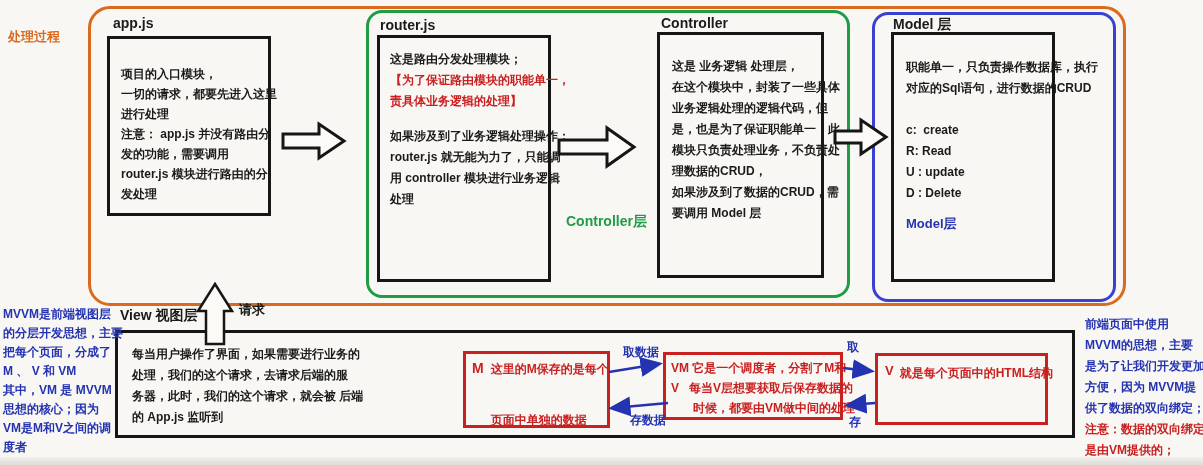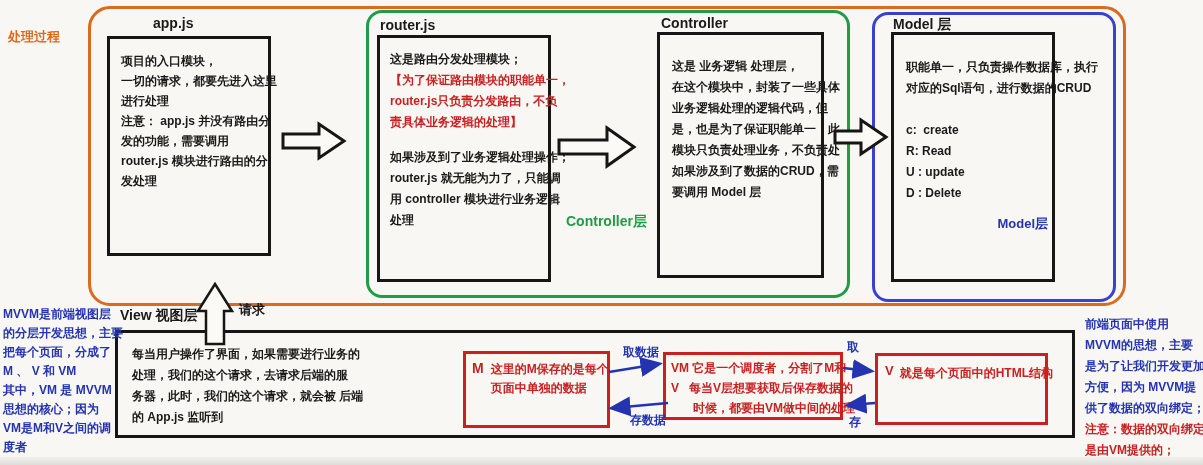--- a/index.html
+++ b/index.html
@@ -23,74 +23,74 @@
   .blue{color:#2433b0;}
   .green{color:#1f9c46;}
   .orange{color:#d96a1e;}
   .sp14{height:14px;}
   .sp21{height:21px;}
   .sp9{height:9px;}
   .note .ln{line-height:19px;}
   .rnote .ln{line-height:21px;}
   .flowlabel{position:absolute;font-size:12px;color:#2433b0;white-space:pre;}
   .marker{font-size:14px;margin-right:7px;}
-  .modelfooter{text-align:right;font-size:13px;}
+  .modelfooter{text-align:left;font-size:13px;}
   .bottomstrip{left:0;top:457px;width:1203px;height:8px;background:linear-gradient(#f1f0ed,#dedcd8);}
 </style>
 </head>
 <body>
 
 <div class="stage">
 
   <div class="container orange-c"></div>
   <div class="container green-c"></div>
   <div class="container blue-c"></div>
 
   <div class="lbl orange" style="left:8px;top:28px;font-size:13px;">处理过程</div>
 
-  <div class="lbl" style="left:113px;top:15px;margin-left:40px;">app.js</div>
-  <div class="blackbox" style="left:107px;top:36px;width:164px;height:220px;padding:12px 6px 0 11px;">
+  <div class="lbl" style="left:113px;top:15px;">app.js</div>
+  <div class="blackbox" style="left:107px;top:36px;width:164px;height:180px;padding:25px 6px 0 11px;">
     <div class="ln">项目的入口模块，</div>
     <div class="ln">一切的请求，都要先进入这里</div>
     <div class="ln">进行处理</div>
     <div class="ln">注意： app.js 并没有路由分</div>
     <div class="ln">发的功能，需要调用</div>
     <div class="ln">router.js 模块进行路由的分</div>
     <div class="ln">发处理</div>
   </div>
 
   <svg class="abs" style="left:281px;top:121px;" width="66" height="40">
     <polygon points="2,13 38,13 38,3 63,20 38,37 38,27 2,27" fill="#fbfaf7" stroke="#161616" stroke-width="3"></polygon>
   </svg>
 
   <div class="lbl" style="left:380px;top:17px;">router.js</div>
   <div class="blackbox lh21" style="left:377px;top:35px;width:174px;height:247px;padding:11px 4px 0 10px;">
     <div class="ln">这是路由分发处理模块；</div>
     <div class="ln red">【为了保证路由模块的职能单一，</div>
-    <div class="ln red">router.js只负责分发路由，不负</div>
     <div class="ln red">责具体业务逻辑的处理】</div>
     <div class="sp14"></div>
     <div class="ln">如果涉及到了业务逻辑处理操作；</div>
     <div class="ln">router.js 就无能为力了，只能调</div>
     <div class="ln">用 controller 模块进行业务逻辑</div>
     <div class="ln">处理</div>
   </div>
 
   <svg class="abs" style="left:557px;top:125px;" width="80" height="44">
     <polygon points="2,15 50,15 50,3 77,22 50,41 50,29 2,29" fill="#fbfaf7" stroke="#161616" stroke-width="3"></polygon>
   </svg>
   <div class="lbl green" style="left:566px;top:213px;">Controller层</div>
 
   <div class="lbl" style="left:661px;top:15px;">Controller</div>
   <div class="blackbox lh21" style="left:657px;top:32px;width:167px;height:246px;padding:21px 4px 0 12px;">
     <div class="ln">这是 业务逻辑 处理层，</div>
     <div class="ln">在这个模块中，封装了一些具体</div>
     <div class="ln">业务逻辑处理的逻辑代码，但</div>
     <div class="ln">是，也是为了保证职能单一，此</div>
     <div class="ln">模块只负责处理业务，不负责处</div>
+    <div class="ln">理数据的CRUD，</div>
     <div class="ln">如果涉及到了数据的CRUD，需</div>
     <div class="ln">要调用 Model 层</div>
   </div>
 
   <svg class="abs" style="left:833px;top:117px;" width="56" height="40">
     <polygon points="2,14 28,14 28,3 53,20 28,37 28,26 2,26" fill="#fbfaf7" stroke="#161616" stroke-width="3"></polygon>
   </svg>
 
   <div class="lbl" style="left:893px;top:16px;">Model 层</div>
   <div class="blackbox lh21" style="left:891px;top:32px;width:164px;height:250px;padding:22px 4px 0 12px;">
@@ -115,21 +115,21 @@
     <div class="ln">每当用户操作了界面，如果需要进行业务的</div>
     <div class="ln">处理，我们的这个请求，去请求后端的服</div>
     <div class="ln">务器，此时，我们的这个请求，就会被 后端</div>
     <div class="ln">的 App.js 监听到</div>
   </div>
 
   <div class="redbox" style="left:463px;top:351px;width:147px;height:77px;padding:6px 4px 0 6px;display:flex;align-items:flex-start;">
     <span class="marker">M</span>
     <span>
       <span class="ln" style="display:block;line-height:19px;">这里的M保存的是每个</span>
-      <span class="ln" style="display:block;line-height:19px;">页面中单独的数据</span>
+      <span class="ln" style="display:block;line-height:19px;margin-top:32px;">页面中单独的数据</span>
     </span>
   </div>
 
   <div class="redbox" style="left:663px;top:352px;width:180px;height:68px;padding:3px 3px 0 5px;">
     <div class="ln">VM 它是一个调度者，分割了M和</div>
     <div class="ln">V   每当V层想要获取后保存数据的</div>
     <div class="ln" style="padding-left:22px;">时候，都要由VM做中间的处理</div>
   </div>
 
   <div class="redbox" style="left:875px;top:353px;width:173px;height:72px;padding:7px 3px 0 7px;display:flex;align-items:flex-start;">

